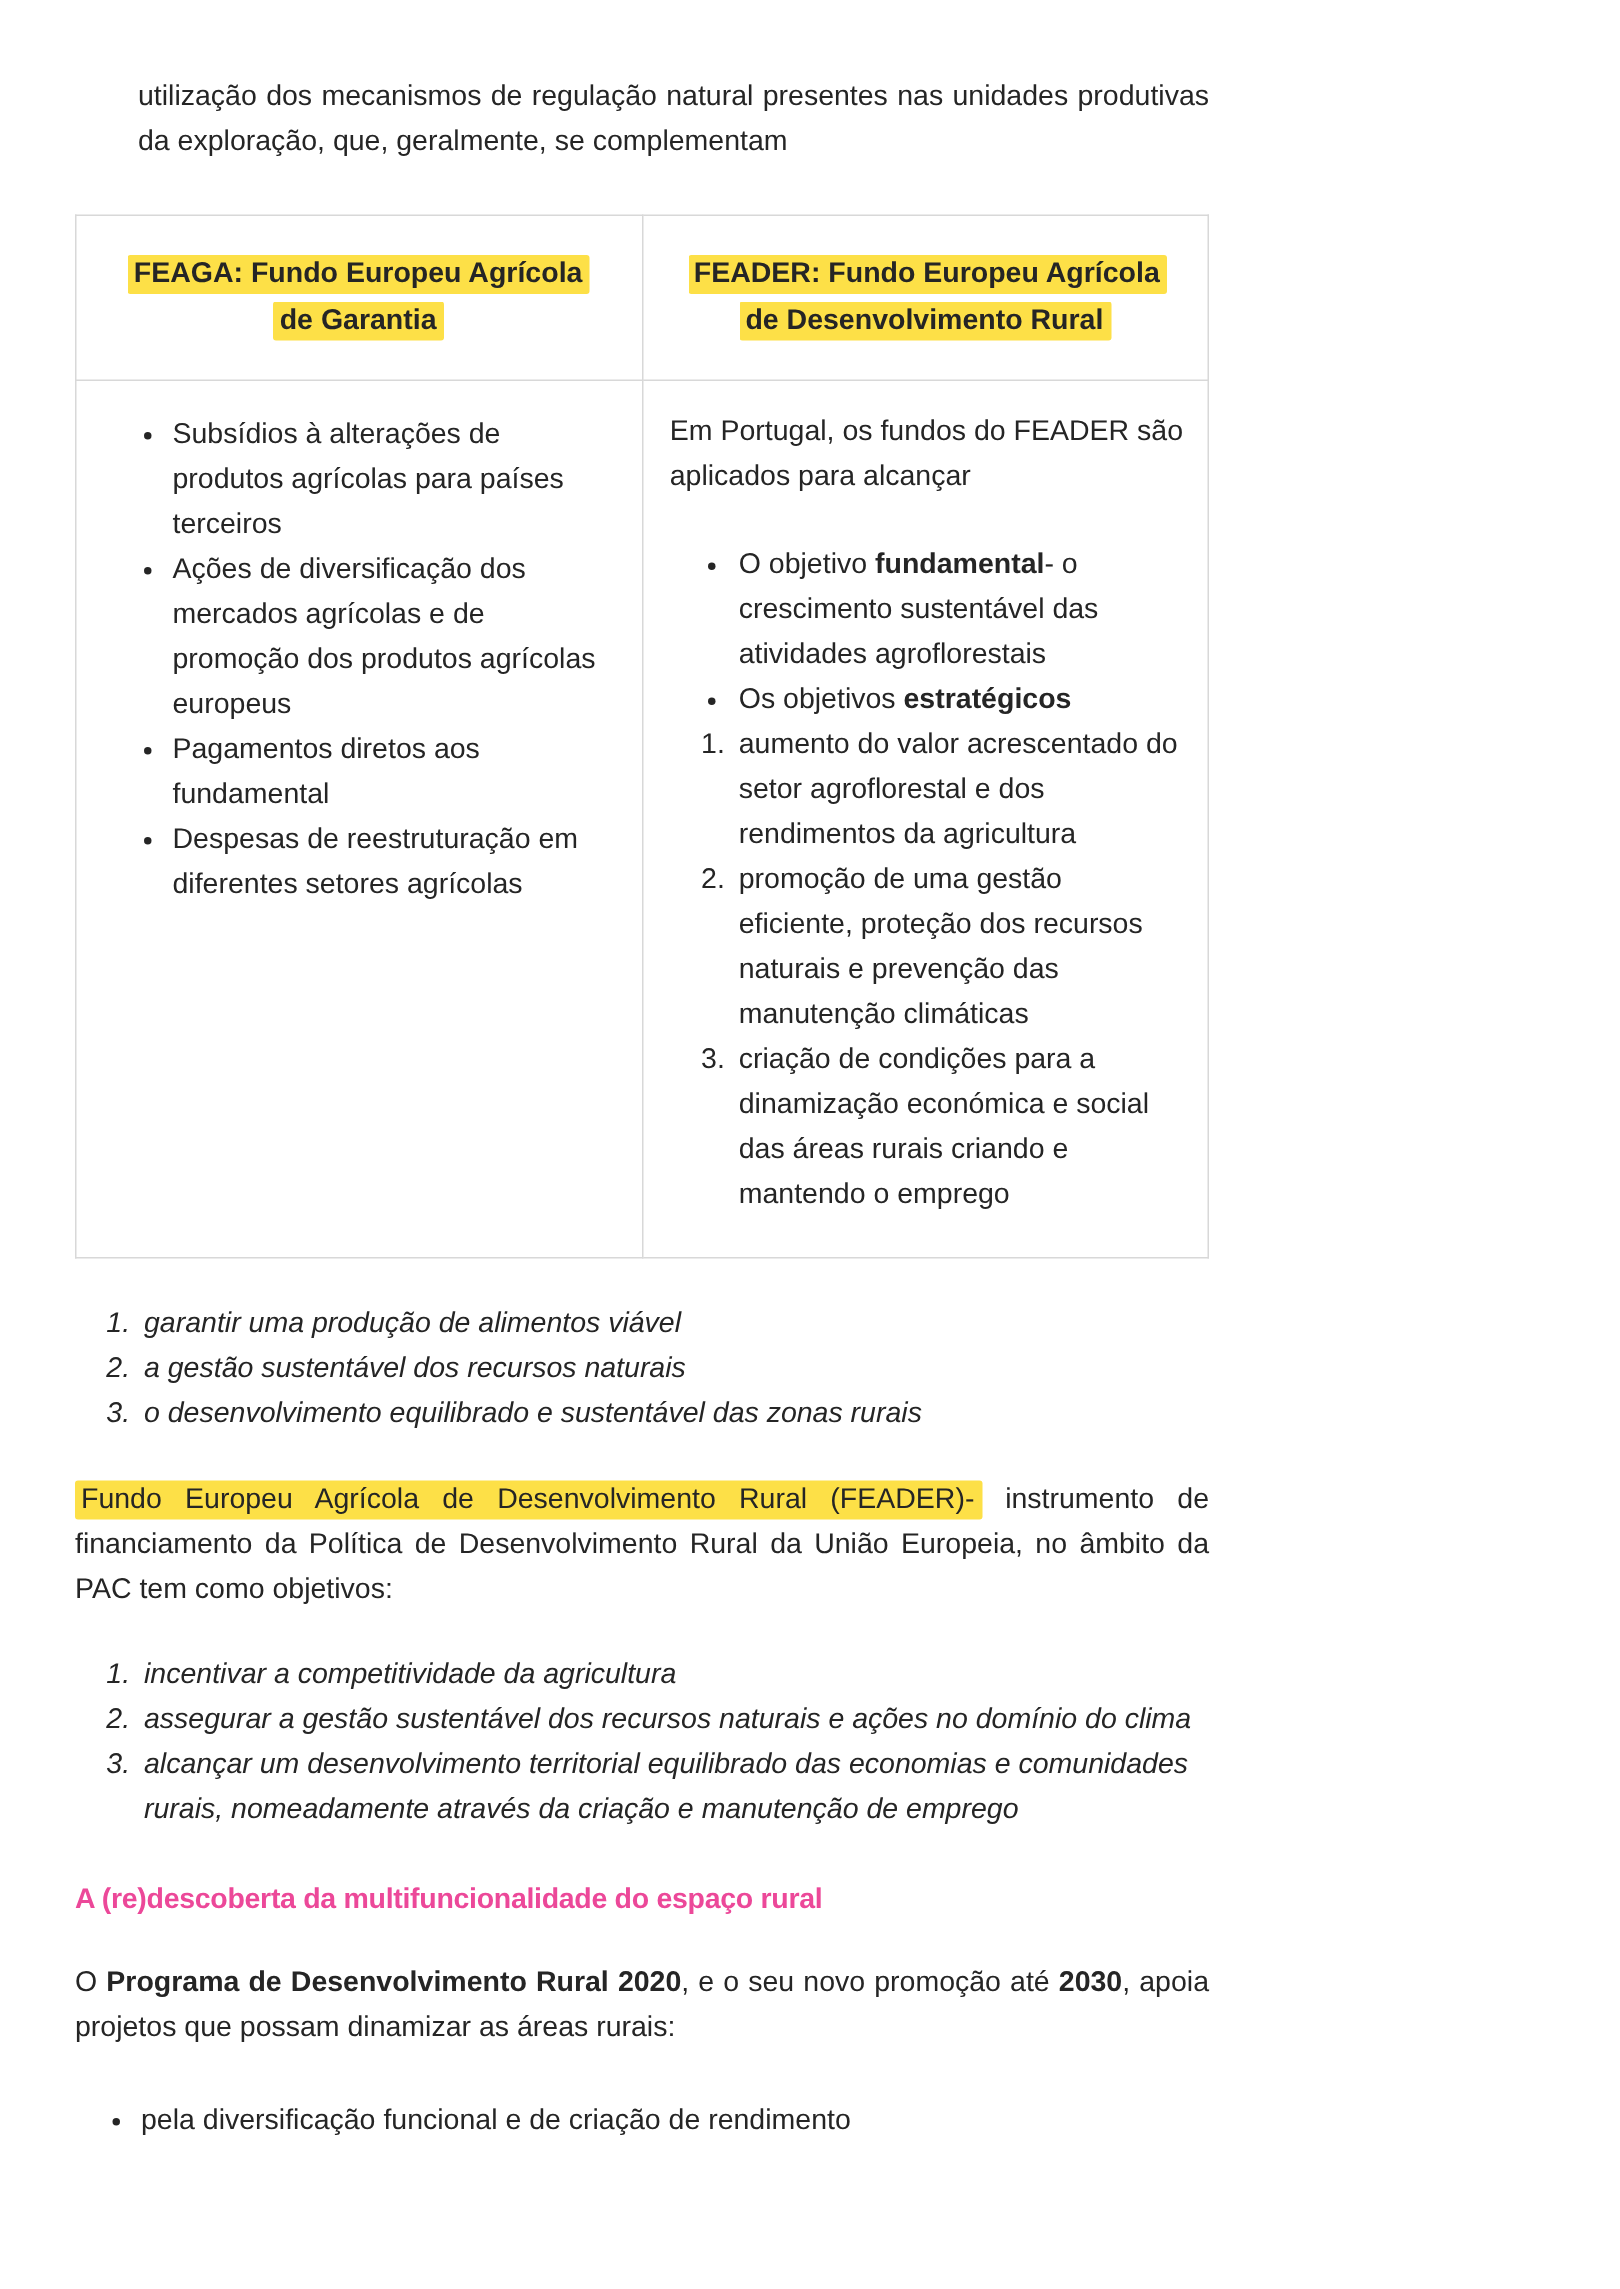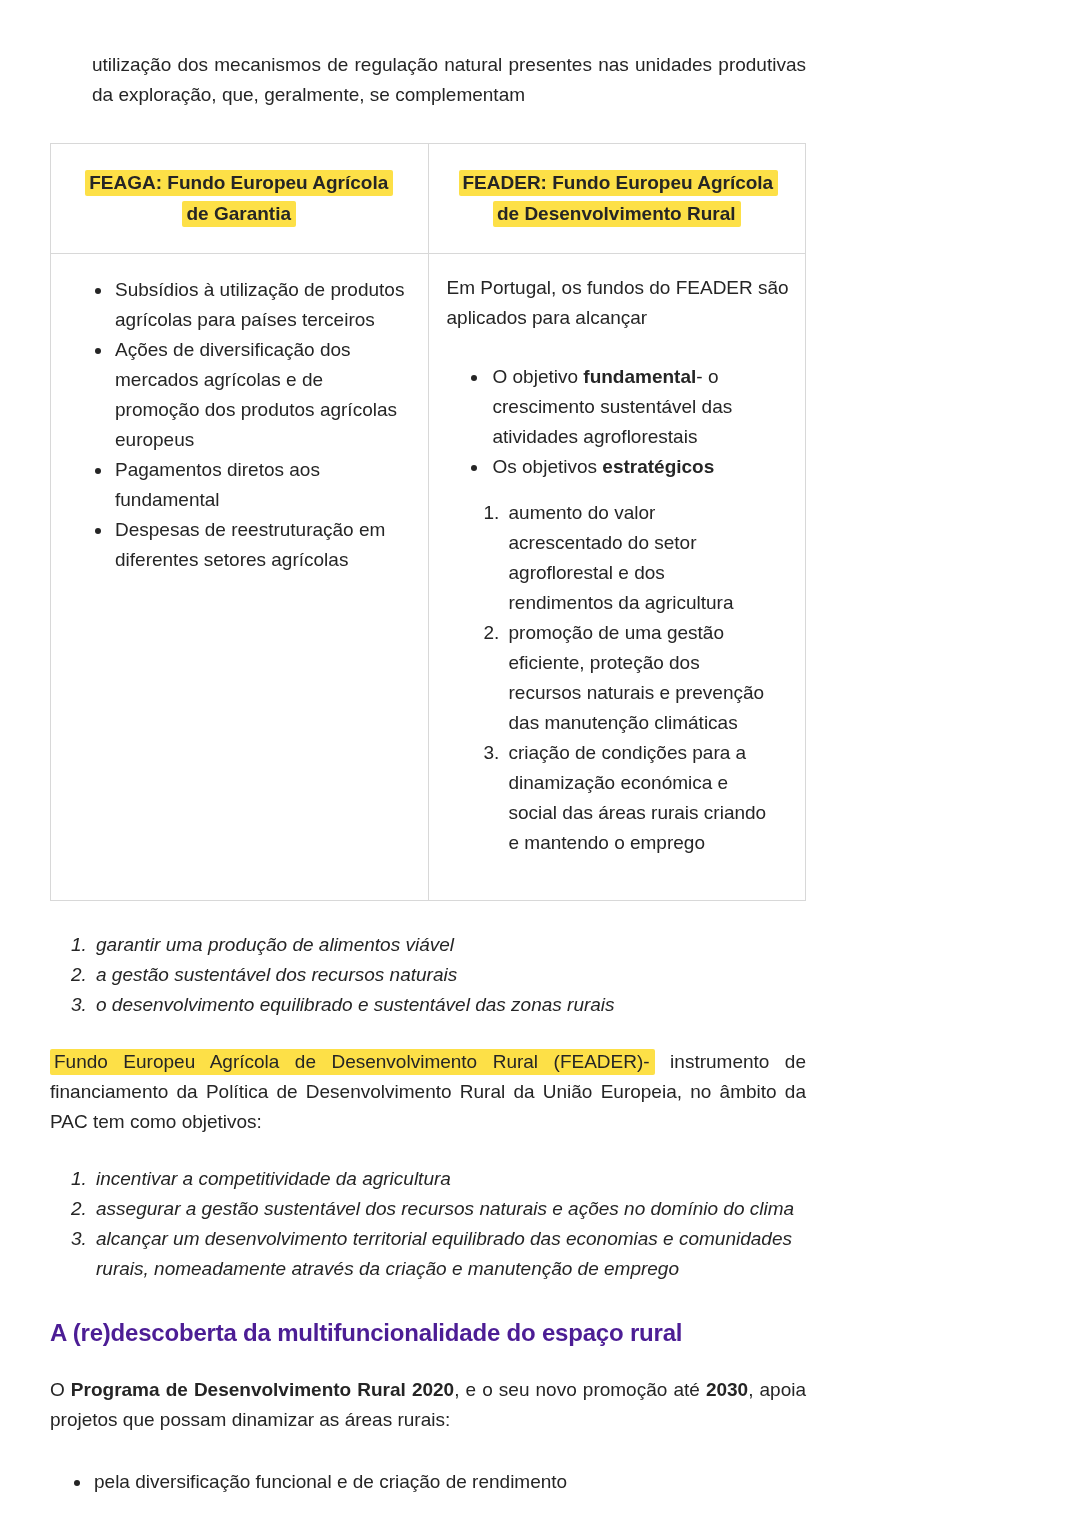--- a/index.html
+++ b/index.html
@@ -72,44 +72,44 @@
   .cell-left li { padding-left: 2px; }
 
   .cell-right .cell-intro {
     margin: 6px 0 0 2px;
   }
   .cell-right ul {
     margin: 29px 0 0 0;
     padding-left: 44px;
   }
   .cell-right ol {
-    margin: 16px;
+    margin: 0;
     padding-left: 44px;
   }
   .cell-right li { padding-left: 4px; }
 
   
   .section-lead {
     margin: 0 0 27px 0;
     text-align: justify;
   }
   ol.section-list {
     margin: 0 0 27px 0;
     padding-left: 42px;
     font-style: italic;
   }
   ol.section-list li { padding-left: 4px; }
 
   
   h2.rural-heading {
     margin: 33px 0 27px 0;
-    font-size: 24px;
+    font-size: 19px;
     line-height: 1.3;
     font-weight: 700;
-    color: #4c1d95;
+    color: #ec4899;
     letter-spacing: -0.2px;
   }
 
   
   .pdr-paragraph {
     margin: 0 0 32px 0;
     text-align: justify;
   }
   ul.final-list {
     margin: 0;
@@ -135,21 +135,21 @@
         </th>
         <th>
           <mark class="hl">FEADER: Fundo Europeu Agrícola de Desenvolvimento Rural</mark>
         </th>
       </tr>
     </thead>
     <tbody>
       <tr>
         <td class="cell-left">
           <ul>
-            <li>Subsídios à utilização de produtos agrícolas para países terceiros</li>
+            <li>Subsídios à alterações de produtos agrícolas para países terceiros</li>
             <li>Ações de diversificação dos mercados agrícolas e de promoção dos produtos agrícolas europeus</li>
             <li>Pagamentos diretos aos fundamental</li>
             <li>Despesas de reestruturação em diferentes setores agrícolas</li>
           </ul>
         </td>
         <td class="cell-right">
           <p class="cell-intro">Em Portugal, os fundos do FEADER são aplicados para alcançar</p>
           <ul>
             <li><span>O objetivo </span><strong>fundamental</strong><span>- o crescimento sustentável das atividades agroflorestais</span></li>
             <li><span>Os objetivos </span><strong>estratégicos</strong></li>

